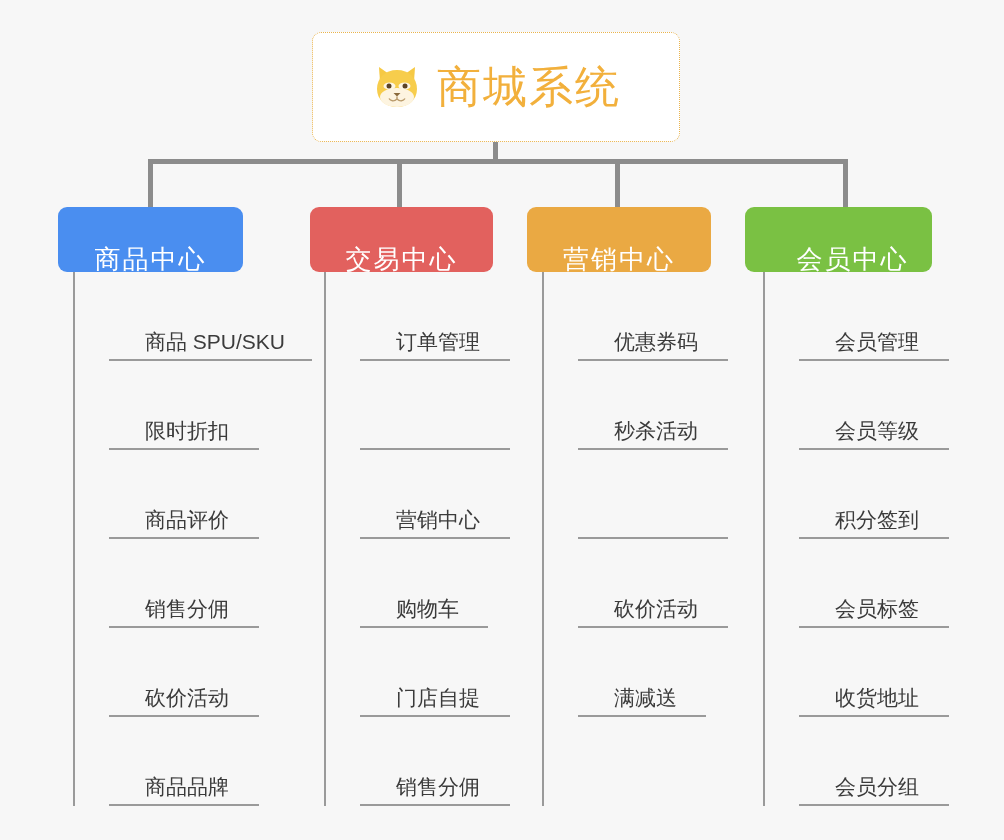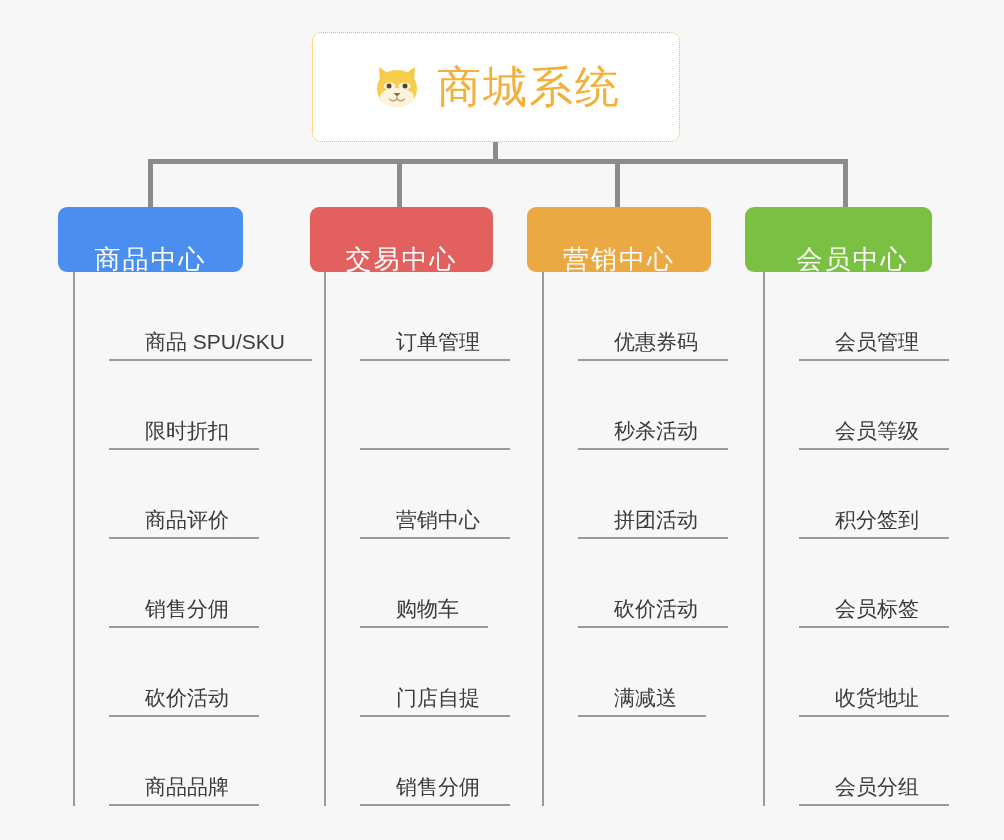--- a/index.html
+++ b/index.html
@@ -214,21 +214,20 @@
         <div class="leaf-item">
           <div class="leaf-underline" style="width: 150px;"></div>
           <span class="leaf-label">优惠券码</span>
         </div>
         <div class="leaf-item">
           <div class="leaf-underline" style="width: 150px;"></div>
           <span class="leaf-label">秒杀活动</span>
         </div>
         <div class="leaf-item">
           <div class="leaf-underline" style="width: 150px;"></div>
-          <span class="leaf-label">拼团活动</span>
         </div>
         <div class="leaf-item">
           <div class="leaf-underline" style="width: 150px;"></div>
           <span class="leaf-label">砍价活动</span>
         </div>
         <div class="leaf-item">
           <div class="leaf-underline" style="width: 128px;"></div>
           <span class="leaf-label">满减送</span>
         </div>
       </div>

